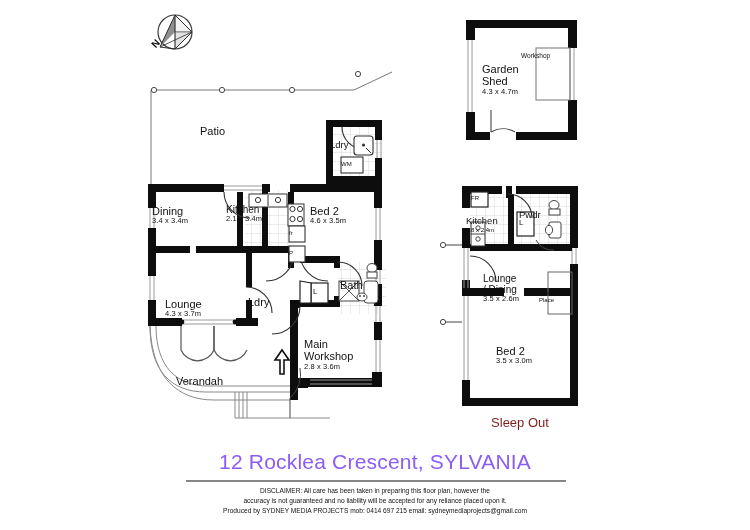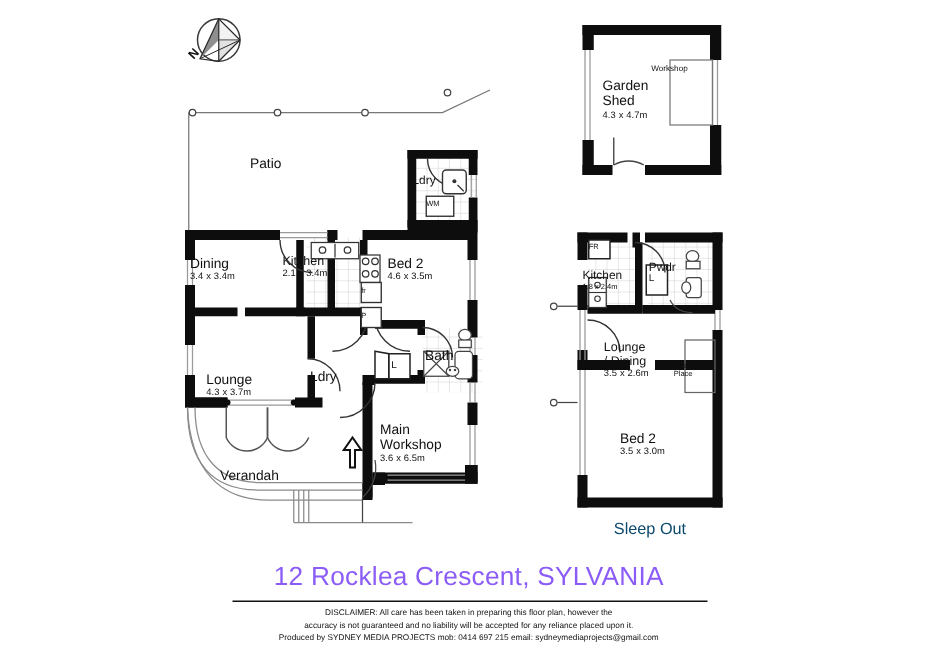--- a/index.html
+++ b/index.html
@@ -9,21 +9,21 @@
   .lbl{position:absolute;text-align:left;line-height:1.12;pointer-events:none;}
   .rname{font-size:11px;font-weight:400;color:#111;}
   .rdim{font-size:7.5px;color:#111;letter-spacing:.1px;}
   .tiny{font-size:6.5px;color:#111;}
   .mini{font-size:6px;color:#111;}
   #title{position:absolute;left:0;top:450px;width:750px;text-align:center;
          font-size:21px;letter-spacing:.2px;color:#8b5cf6;}
   #disc{position:absolute;left:0;top:486px;width:750px;text-align:center;
         font-size:6.6px;line-height:1.55;color:#111;}
   #sleepout{position:absolute;left:455px;top:415px;width:130px;text-align:center;
-            font-size:13px;color:#0c4a6e;}
+            font-size:13px;color:#7f1d1d;}
   .nletter{position:absolute;font-size:10px;font-weight:700;color:#111;
            transform:rotate(-48deg);}
 </style>
 </head>
 <body>
 
 <svg id="plan" viewBox="0 0 750 530">
   <defs>
     <pattern id="tile" width="9" height="9" patternUnits="userSpaceOnUse">
       <rect width="9" height="9" fill="#ffffff"></rect>
@@ -330,21 +330,21 @@
 </div>
 
 <div class="lbl rname" style="left:248px;top:296px;width:52px;">Ldry</div>
 
 <div class="lbl rname" style="left:340px;top:279px;width:46px;font-size:11px;">Bath</div>
 <div class="lbl mini" style="left:313px;top:288px;width:14px;font-size:8px;">L</div>
 
 <div class="lbl" style="left:304px;top:338px;width:72px;">
   <div class="rname">Main</div>
   <div class="rname">Workshop</div>
-  <div class="rdim">3.6 x 6.5m</div>
+  <div class="rdim">2.8 x 3.6m</div>
 </div>
 
 <div class="lbl rname" style="left:176px;top:375px;width:92px;">Verandah</div>
 
 <div class="lbl" style="left:482px;top:63px;width:78px;">
   <div class="rname">Garden</div>
   <div class="rname">Shed</div>
   <div class="rdim">4.3 x 4.7m</div>
 </div>
 <div class="lbl tiny" style="left:521px;top:52px;width:48px;">Workshop</div>

